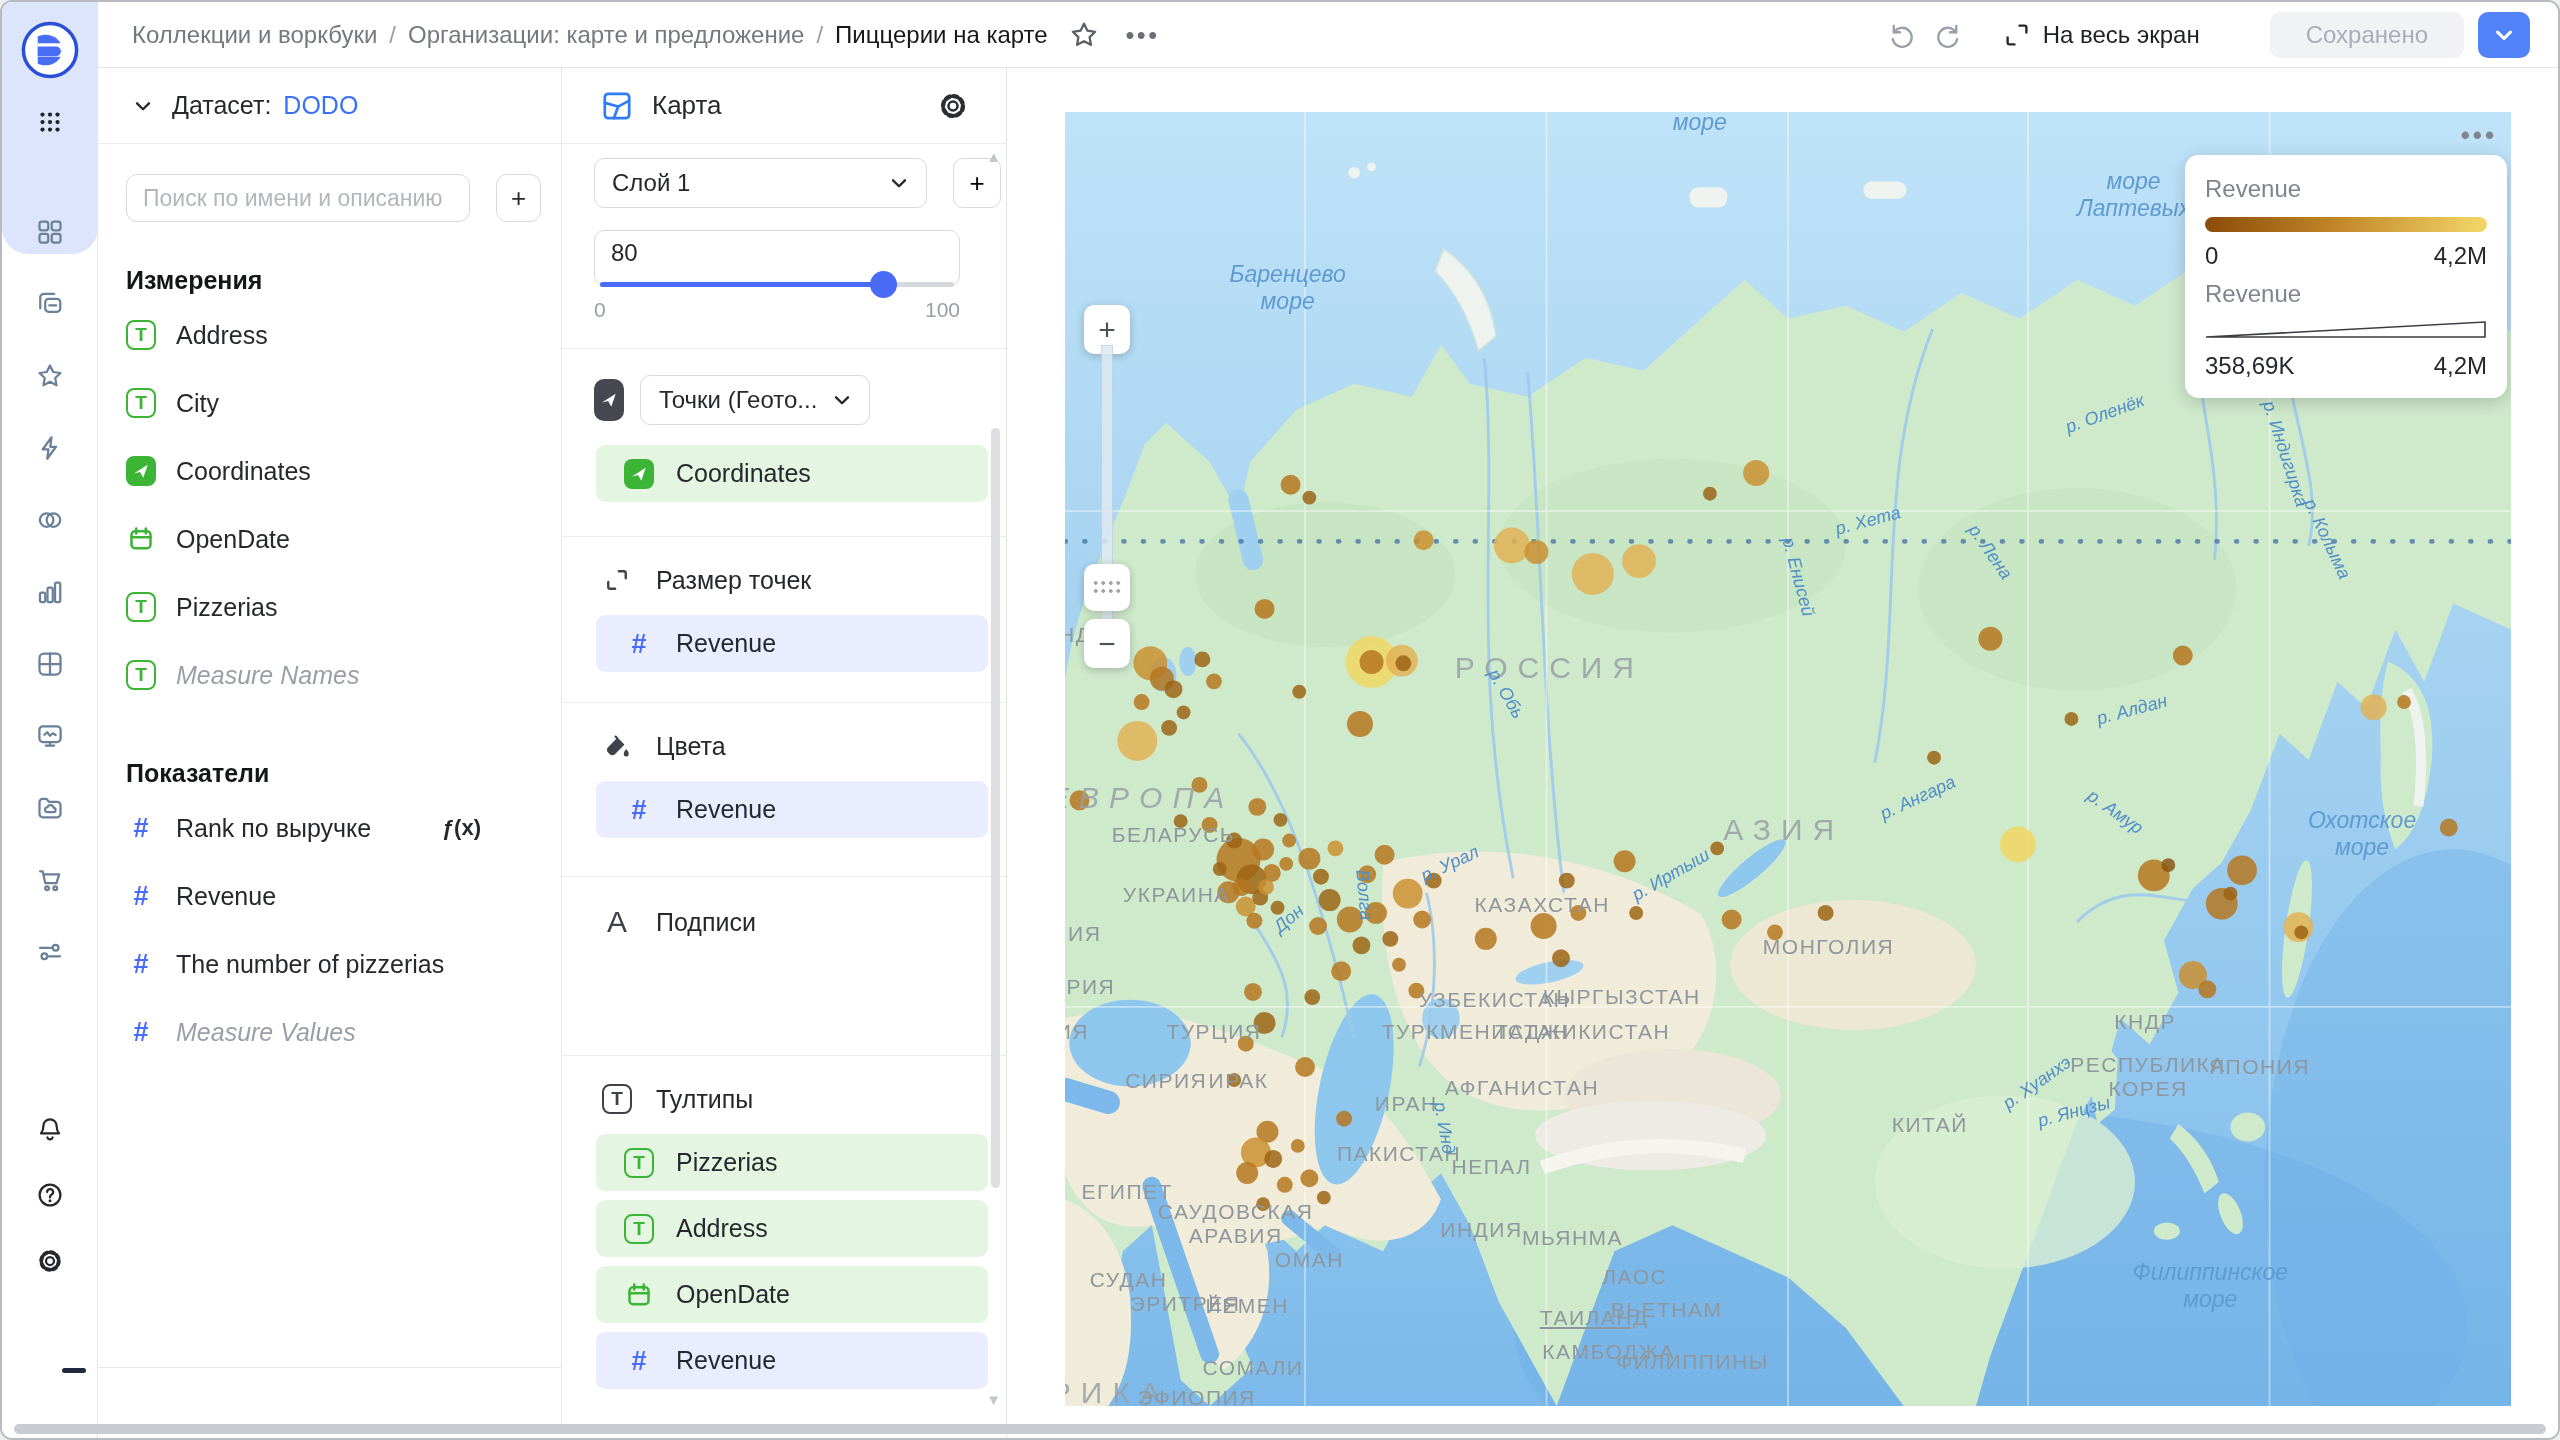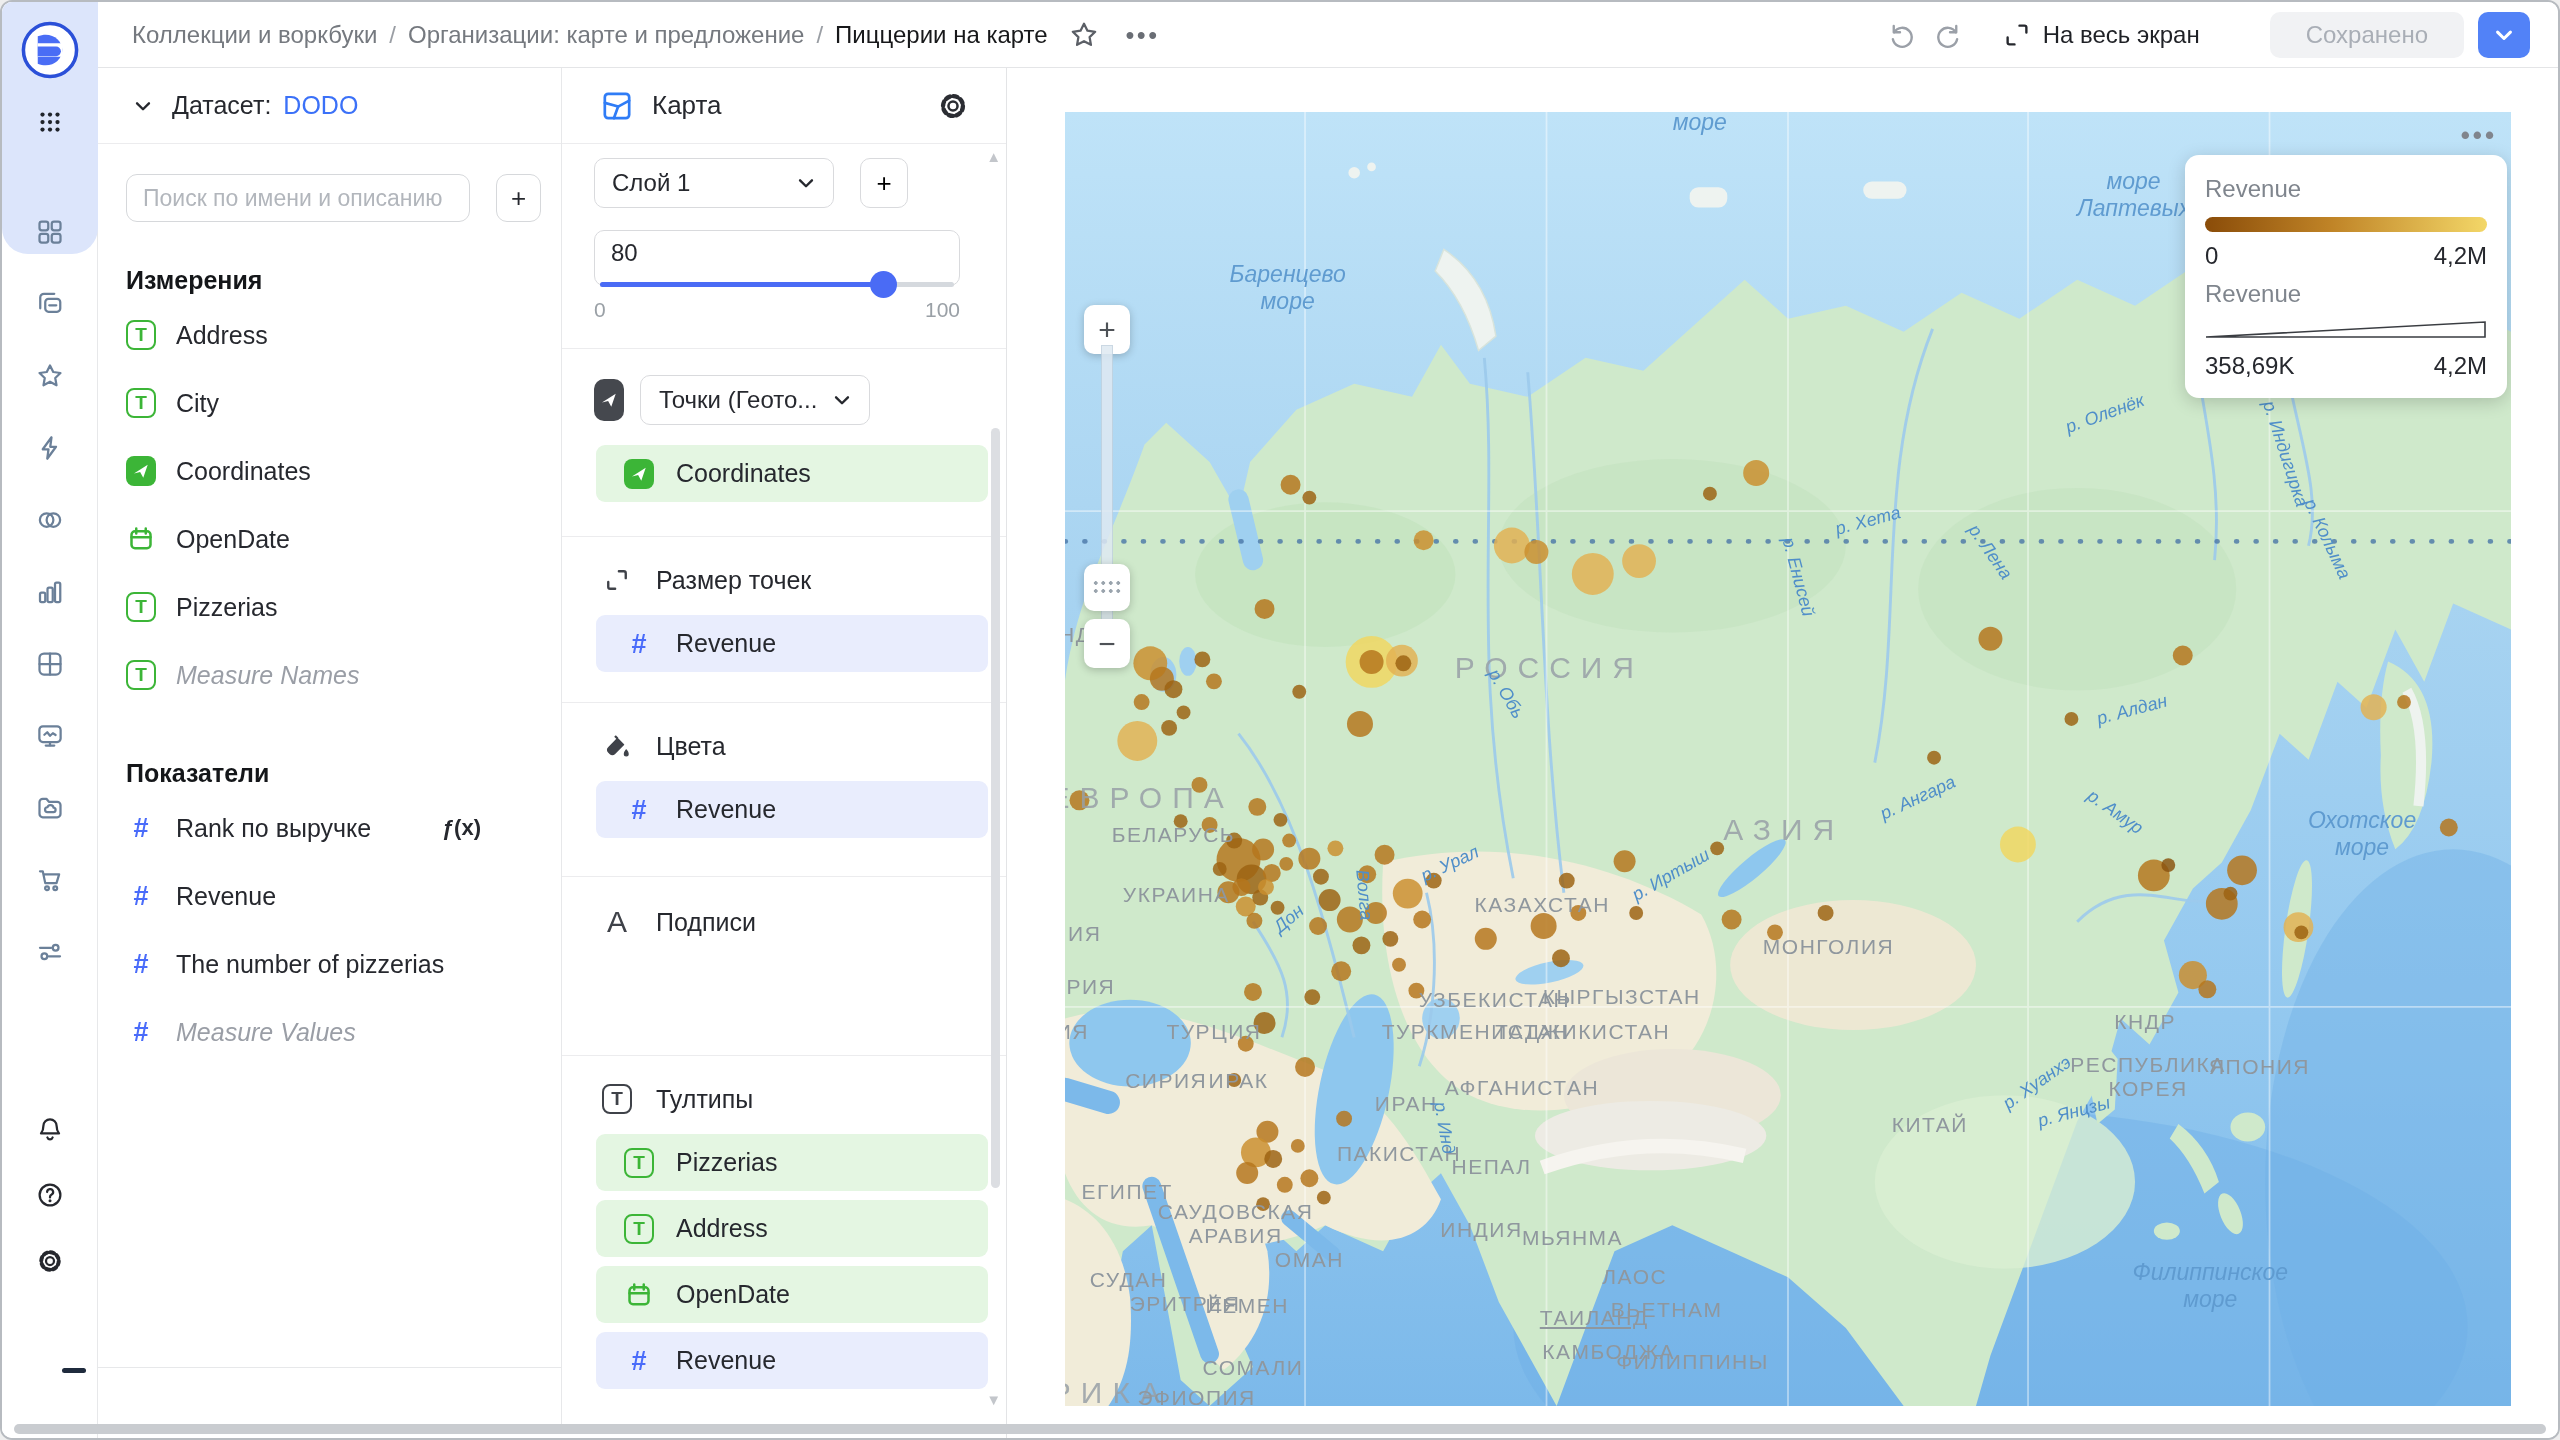--- a/index.html
+++ b/index.html
@@ -62,21 +62,21 @@
   .hash { color:#4a6cfa; font-weight:bold; font-size:27px; line-height:30px; width:30px; text-align:center; flex:0 0 30px; }
 
   
   .cfgpanel { position:absolute; left:560px; top:66px; width:445px; bottom:0; background:#fff; border-right:1px solid #e3e4e6; z-index:20; }
   .cfg-head { height:76px; display:flex; align-items:center; padding:0 36px 0 38px; border-bottom:1px solid #ececee; }
   .cfg-title { font-size:26px; color:#26282e; margin-left:18px; }
   .cfg-gear { margin-left:auto; color:#2b2d33; cursor:pointer; }
   .cfg-row { display:flex; align-items:center; padding:14px 0 0 32px; }
   .select { height:50px; border:1.5px solid #d9dadd; border-radius:10px; display:flex; align-items:center; padding:0 14px 0 18px; font-size:24px; color:#26282e; cursor:pointer; background:#fff; }
   .select .chev { margin-left:auto; color:#26282e; }
-  .sel-layer { width:240px;padding-left:17px; }
+  .sel-layer { width:333px;padding-left:17px; }
   .cfg-plus { margin-left:26px; width:48px; height:50px; border:1.5px solid #d9dadd; border-radius:10px; background:#fff; font-size:26px; cursor:pointer; display:flex; align-items:center; justify-content:center; }
   .opac-box { margin:22px 0 0 32px; width:366px; height:56px; border:1.5px solid #d9dadd; border-radius:10px; position:relative; }
   .opac-val { font-size:24px; color:#26282e; padding:8px 0 0 16px; }
   .opac-track { position:absolute; left:5px; right:5px; bottom:-2px; height:5px; border-radius:3px; background:#d5d9de; }
   .opac-fill { height:5px; border-radius:3px; background:#4a6bf5; }
   .opac-knob { position:absolute; top:-11px; width:27px; height:27px; border-radius:50%; background:#4a6bf5; cursor:pointer; }
   .opac-limits { width:366px; margin-left:32px; display:flex; justify-content:space-between; color:#9aa0a6; font-size:21px; padding-top:12px; }
   .cfg-div { border-top:1px solid #ececee; margin-top:26px; }
   .sec-head { display:flex; align-items:center; padding:28px 0 0 36px; color:#26282e; }
   .sec-ic { color:#3f4249; width:38px; display:flex; justify-content:center; }
@@ -735,21 +735,21 @@
             <circle cx="853.0" cy="563.8" r="10.3" fill="#e2b253" opacity="0.84"></circle>
             <circle cx="855.0" cy="567.4" r="4.8" fill="#9c6312" opacity="0.84"></circle>
             <circle cx="957.0" cy="494.9" r="6.2" fill="#b5761d" opacity="0.84"></circle>
             <circle cx="905.0" cy="411.7" r="9.0" fill="#e2b253" opacity="0.84"></circle>
             <circle cx="926.0" cy="408.1" r="4.8" fill="#b5761d" opacity="0.84"></circle>
           </g>
       </svg>
 
       <div id="map-labels">
           <div class="mlabel region" style="left:33.5%;top:43%;">РОССИЯ</div>
-          <div class="mlabel region" style="left:5.3%;top:53%;">ЕВРОПА</div>
+          <div class="mlabel region" style="left:5.3%;top:53%;font-style:italic;">ЕВРОПА</div>
           <div class="mlabel region" style="left:49.7%;top:55.5%;">АЗИЯ</div>
           <div class="mlabel region" style="left:1%;top:99%;">АФРИКА</div>
           <div class="mlabel country" style="left:-1%;top:40.4%;">ФИНЛЯНДИЯ</div>
           <div class="mlabel country" style="left:7.5%;top:55.9%;">БЕЛАРУСЬ</div>
           <div class="mlabel country" style="left:7.7%;top:60.5%;">УКРАИНА</div>
           <div class="mlabel country" style="left:-1.6%;top:63.5%;">РУМЫНИЯ</div>
           <div class="mlabel country" style="left:-0.8%;top:67.6%;">БОЛГАРИЯ</div>
           <div class="mlabel country" style="left:-1.6%;top:71.1%;">ГРЕЦИЯ</div>
           <div class="mlabel country" style="left:10.3%;top:71.1%;">ТУРЦИЯ</div>
           <div class="mlabel country" style="left:7%;top:74.9%;">СИРИЯ</div>

